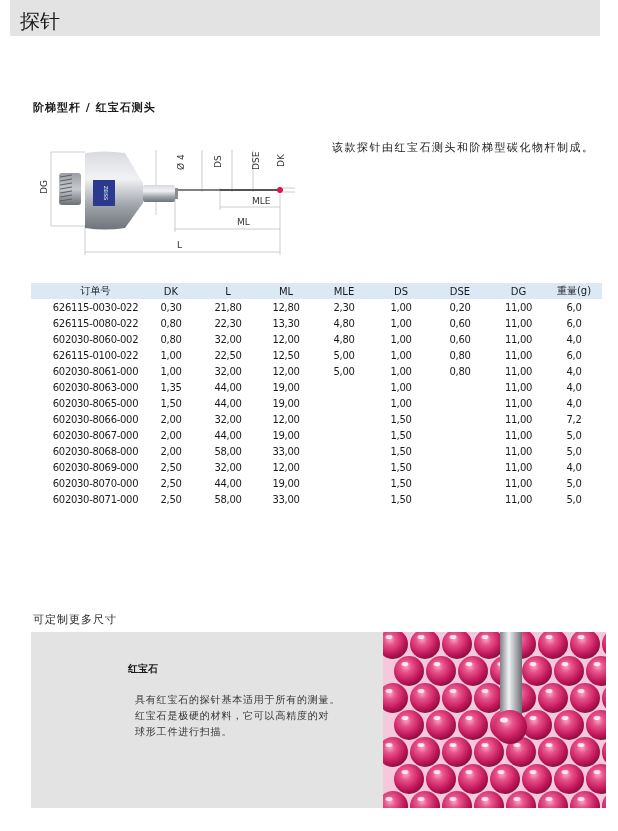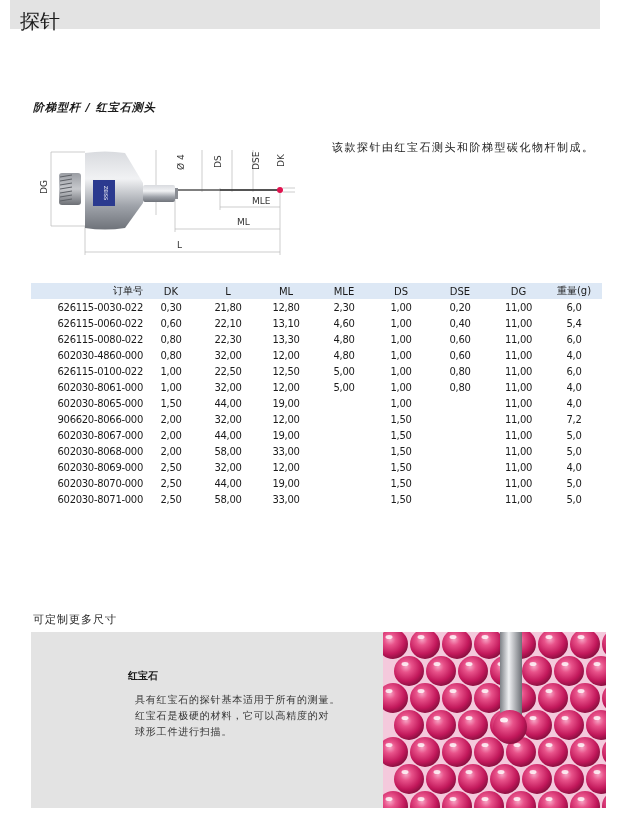--- a/index.html
+++ b/index.html
@@ -1,32 +1,31 @@
 <!DOCTYPE html>
 <html><head>
 <meta charset="utf-8">
 <style>
   * { box-sizing: border-box; margin: 0; padding: 0; }
   html, body { width: 618px; height: 831px; background: #ffffff; overflow: hidden; }
   body { position: relative; font-family: "DejaVu Sans", sans-serif; color: #1a1a1a; }
 
   .title-bar {
-    position: absolute; left: 10px; top: 0; width: 590px; height: 29px;
+    position: absolute; left: 10px; top: 0; width: 590px; height: 36px;
     background: #e3e3e3;
   }
   .title-bar .title {
     position: absolute; left: 10px; top: 8px;
     font-size: 20px; color: #1a1a1a; font-family: "DejaVu Sans", sans-serif;
   }
 
   .section-heading {
     position: absolute; left: 33px; top: 100px;
     font-size: 11px; font-weight: bold; letter-spacing: 1px;
     font-family: "DejaVu Sans", sans-serif;
-    font-style: italic;
   }
 
   .product-figure {
     position: absolute; left: 33px; top: 140px; width: 262px; height: 122px;
   }
 
   .description {
     position: absolute; left: 332px; top: 140px;
     font-size: 11px; letter-spacing: 1.5px; color: #222;
     font-family: "DejaVu Serif", serif;
@@ -35,21 +34,21 @@
   .spec-table {
     position: absolute; left: 31px; top: 283px; width: 571px;
     border-collapse: collapse;
     font-family: "DejaVu Sans", sans-serif; font-size: 10px;
   }
   .spec-table thead tr { background: #dde8f5; }
   .spec-table th {
     font-weight: normal; height: 16px; padding: 0; text-align: center; color: #1a1a1a;
   }
   .spec-table td { height: 16px; padding: 0; text-align: center; color: #1a1a1a; letter-spacing: -0.3px; }
-  .spec-table th:first-child, .spec-table td:first-child { text-align: right; padding-left: 17px; }
+  .spec-table th:first-child, .spec-table td:first-child { text-align: center; padding-left: 17px; }
   .spec-table col.c0 { width: 112px; }
   .spec-table col.c1 { width: 56px; }
   .spec-table col.c2 { width: 58px; }
   .spec-table col.c3 { width: 58px; }
   .spec-table col.c4 { width: 58px; }
   .spec-table col.c5 { width: 56px; }
   .spec-table col.c6 { width: 62px; }
   .spec-table col.c7 { width: 55px; }
   .spec-table col.c8 { width: 56px; }
 
@@ -57,21 +56,21 @@
     position: absolute; left: 33px; top: 612px;
     font-size: 11px; letter-spacing: 1px; color: #222;
     font-family: Liberation Serif, serif;
   }
 
   .ruby-panel {
     position: absolute; left: 31px; top: 632px; width: 575px; height: 176px;
     background: #e3e3e3;
   }
   .ruby-panel .ruby-title {
-    position: absolute; left: 97px; top: 37px;
+    position: absolute; left: 97px; top: 30px;
     font-size: 10px; font-weight: bold; font-family: "DejaVu Serif", serif;
   }
   .ruby-panel .ruby-text {
     position: absolute; left: 104px; top: 60px;
     font-size: 10px; line-height: 16px; letter-spacing: 0.8px; color: #333;
     font-family: "DejaVu Serif", serif;
   }
   .ruby-photo {
     position: absolute; left: 352px; top: 0; width: 223px; height: 176px;
     background: #f4c9dc; overflow: hidden;
@@ -188,43 +187,32 @@
         <td>0,30</td>
         <td>21,80</td>
         <td>12,80</td>
         <td>2,30</td>
         <td>1,00</td>
         <td>0,20</td>
         <td>11,00</td>
         <td>6,0</td>
       </tr>
       <tr>
-        <td>626115-0060-022</td>
-        <td>0,60</td>
-        <td>22,10</td>
-        <td>13,10</td>
-        <td>4,60</td>
-        <td>1,00</td>
-        <td>0,40</td>
-        <td>11,00</td>
-        <td>5,4</td>
-      </tr>
-      <tr>
         <td>626115-0080-022</td>
         <td>0,80</td>
         <td>22,30</td>
         <td>13,30</td>
         <td>4,80</td>
         <td>1,00</td>
         <td>0,60</td>
         <td>11,00</td>
         <td>6,0</td>
       </tr>
       <tr>
-        <td>602030-4860-000</td>
+        <td>602030-8060-002</td>
         <td>0,80</td>
         <td>32,00</td>
         <td>12,00</td>
         <td>4,80</td>
         <td>1,00</td>
         <td>0,60</td>
         <td>11,00</td>
         <td>4,0</td>
       </tr>
       <tr>
@@ -243,32 +231,43 @@
         <td>1,00</td>
         <td>32,00</td>
         <td>12,00</td>
         <td>5,00</td>
         <td>1,00</td>
         <td>0,80</td>
         <td>11,00</td>
         <td>4,0</td>
       </tr>
       <tr>
-        <td>602030-8065-000</td>
-        <td>1,50</td>
+        <td>602030-8063-000</td>
+        <td>1,35</td>
         <td>44,00</td>
         <td>19,00</td>
         <td></td>
         <td>1,00</td>
         <td></td>
         <td>11,00</td>
         <td>4,0</td>
       </tr>
       <tr>
-        <td>906620-8066-000</td>
+        <td>602030-8065-000</td>
+        <td>1,50</td>
+        <td>44,00</td>
+        <td>19,00</td>
+        <td></td>
+        <td>1,00</td>
+        <td></td>
+        <td>11,00</td>
+        <td>4,0</td>
+      </tr>
+      <tr>
+        <td>602030-8066-000</td>
         <td>2,00</td>
         <td>32,00</td>
         <td>12,00</td>
         <td></td>
         <td>1,50</td>
         <td></td>
         <td>11,00</td>
         <td>7,2</td>
       </tr>
       <tr>

